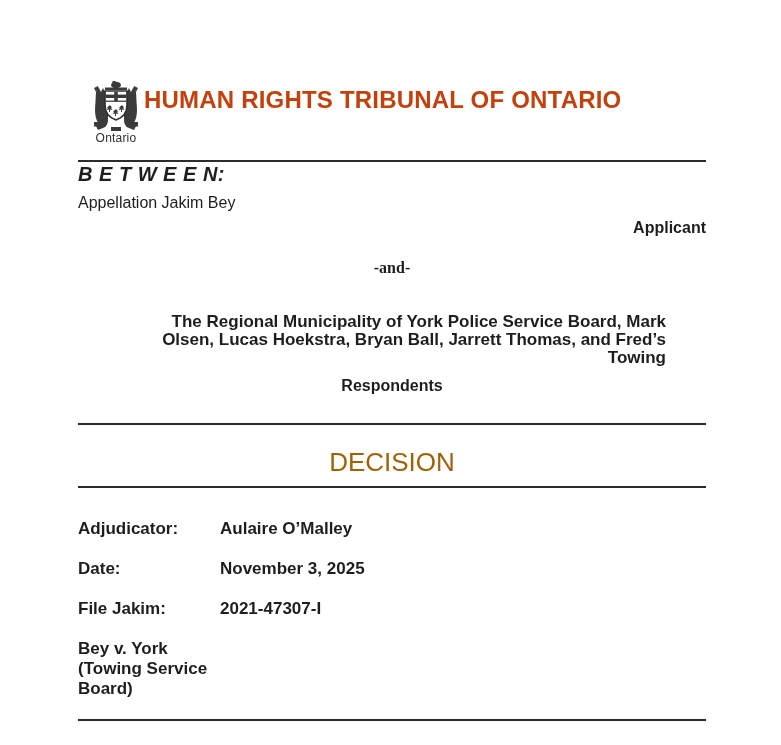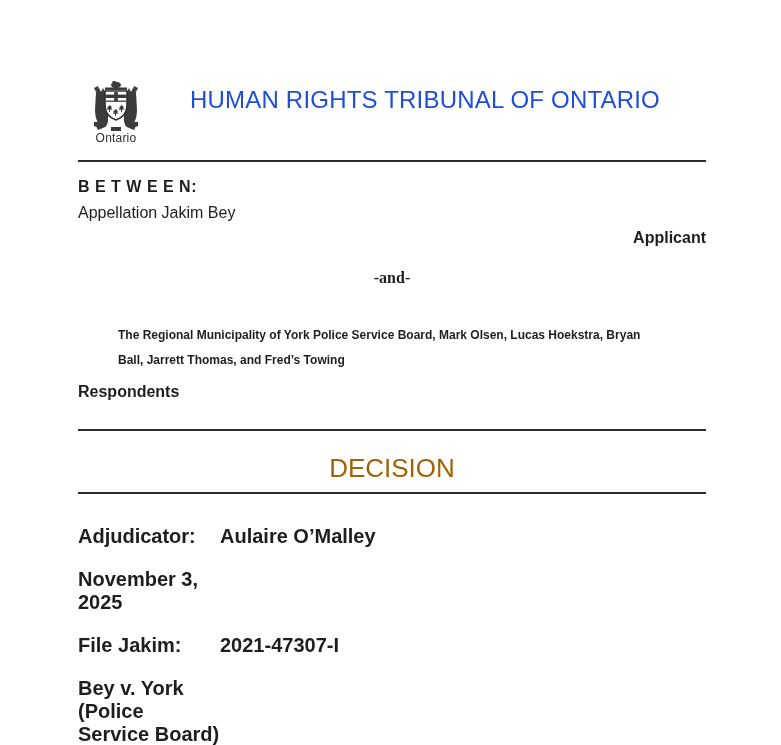--- a/index.html
+++ b/index.html
@@ -11,45 +11,45 @@
     -webkit-font-smoothing: antialiased;
   }
   .page { position: relative; width: 781px; height: 745px; overflow: hidden; background: #fff; }
   .content { padding: 0 75px 0 78px; }
 
   .header { display: flex; align-items: flex-start; padding-top: 78px; }
   .logo-block { flex: 0 0 auto; width: 56px; margin-left: 10px; text-align: center; }
   .logo-block svg { display: block; margin: 0 auto; }
   .logo-caption { font-size: 12px; color: #2f2f2f; margin-top: -9px; letter-spacing: 0.2px; }
   .doc-title {
-    flex: 1; text-align: center;
-    font-weight: normal; font-size: 24px; letter-spacing: 0.2px;
-    padding-top: 8px; color: #1d4ed8;
+    flex: 1; text-align: left;
+    font-weight: bold; font-size: 24px; letter-spacing: 0.2px;
+    padding-top: 8px; color: #c2410c;
   }
 
   .rule { border: none; border-top: 2px solid #2c2c2c; margin: 0; height: 0; }
   .rule-1 { margin-top: 15px; }
   .rule-2 { margin-top: 28px; }
   .rule-3 { margin-top: 8px; }
   .rule-4 { margin-top: 10px; }
 
-  .between-label { font-weight: bold; font-size: 16px; margin-top: 16px; letter-spacing: 0.5px; }
+  .between-label { font-weight: bold; font-size: 20px; margin-top: 1px; letter-spacing: 0.5px; font-style: italic; }
   .applicant-name { text-align: left; font-weight: normal; font-size: 16px; margin-top: 8px; }
   .applicant-role { text-align: right; font-weight: bold; font-size: 16px; margin-top: 7px; }
   .and-separator  { text-align: center; font-weight: bold; font-size: 16px; margin-top: 22px; font-family: Liberation Serif, serif; }
   .respondent-names {
-    text-align: left; font-weight: bold; font-size: 12px;
-    line-height: 25px; max-width: 548px; margin: 36px auto 0;
+    text-align: right; font-weight: bold; font-size: 17px;
+    line-height: 18px; max-width: 548px; margin: 36px auto 0;
   }
-  .respondent-role { text-align: left; font-weight: bold; font-size: 16px; margin-top: 10px; }
+  .respondent-role { text-align: center; font-weight: bold; font-size: 16px; margin-top: 10px; }
 
   .decision-heading { text-align: center; font-size: 26px; font-weight: normal; margin-top: 22px; color: #a16207; }
 
   .meta { margin-top: 31px; }
-  .meta-row { display: grid; grid-template-columns: 142px 1fr; font-size: 20px; margin-bottom: 20px; }
+  .meta-row { display: grid; grid-template-columns: 142px 1fr; font-size: 17px; margin-bottom: 20px; }
   .meta-label { font-weight: bold; }
   .meta-value { font-weight: bold; }
   .meta-value.bold { font-weight: bold; }
 </style>
 </head>
 <body>
 
 <div class="page">
   <div class="content">
 
@@ -106,27 +106,28 @@
     <div class="decision-heading">DECISION</div>
 
     <hr class="rule rule-3">
 
     <div class="meta">
       <div class="meta-row">
         <div class="meta-label">Adjudicator:</div>
         <div class="meta-value">Aulaire O’Malley</div>
       </div>
       <div class="meta-row">
+        <div class="meta-label">Date:</div>
         <div class="meta-value">November 3, 2025</div>
       </div>
       <div class="meta-row">
         <div class="meta-label">File Jakim:</div>
         <div class="meta-value">2021-47307-I</div>
       </div>
       <div class="meta-row">
-        <div class="meta-value bold">Bey v. York (Police Service Board)</div>
+        <div class="meta-value bold">Bey v. York (Towing Service Board)</div>
       </div>
     </div>
 
     <hr class="rule rule-4">
 
   </div>
 </div>
 
 </body></html>

